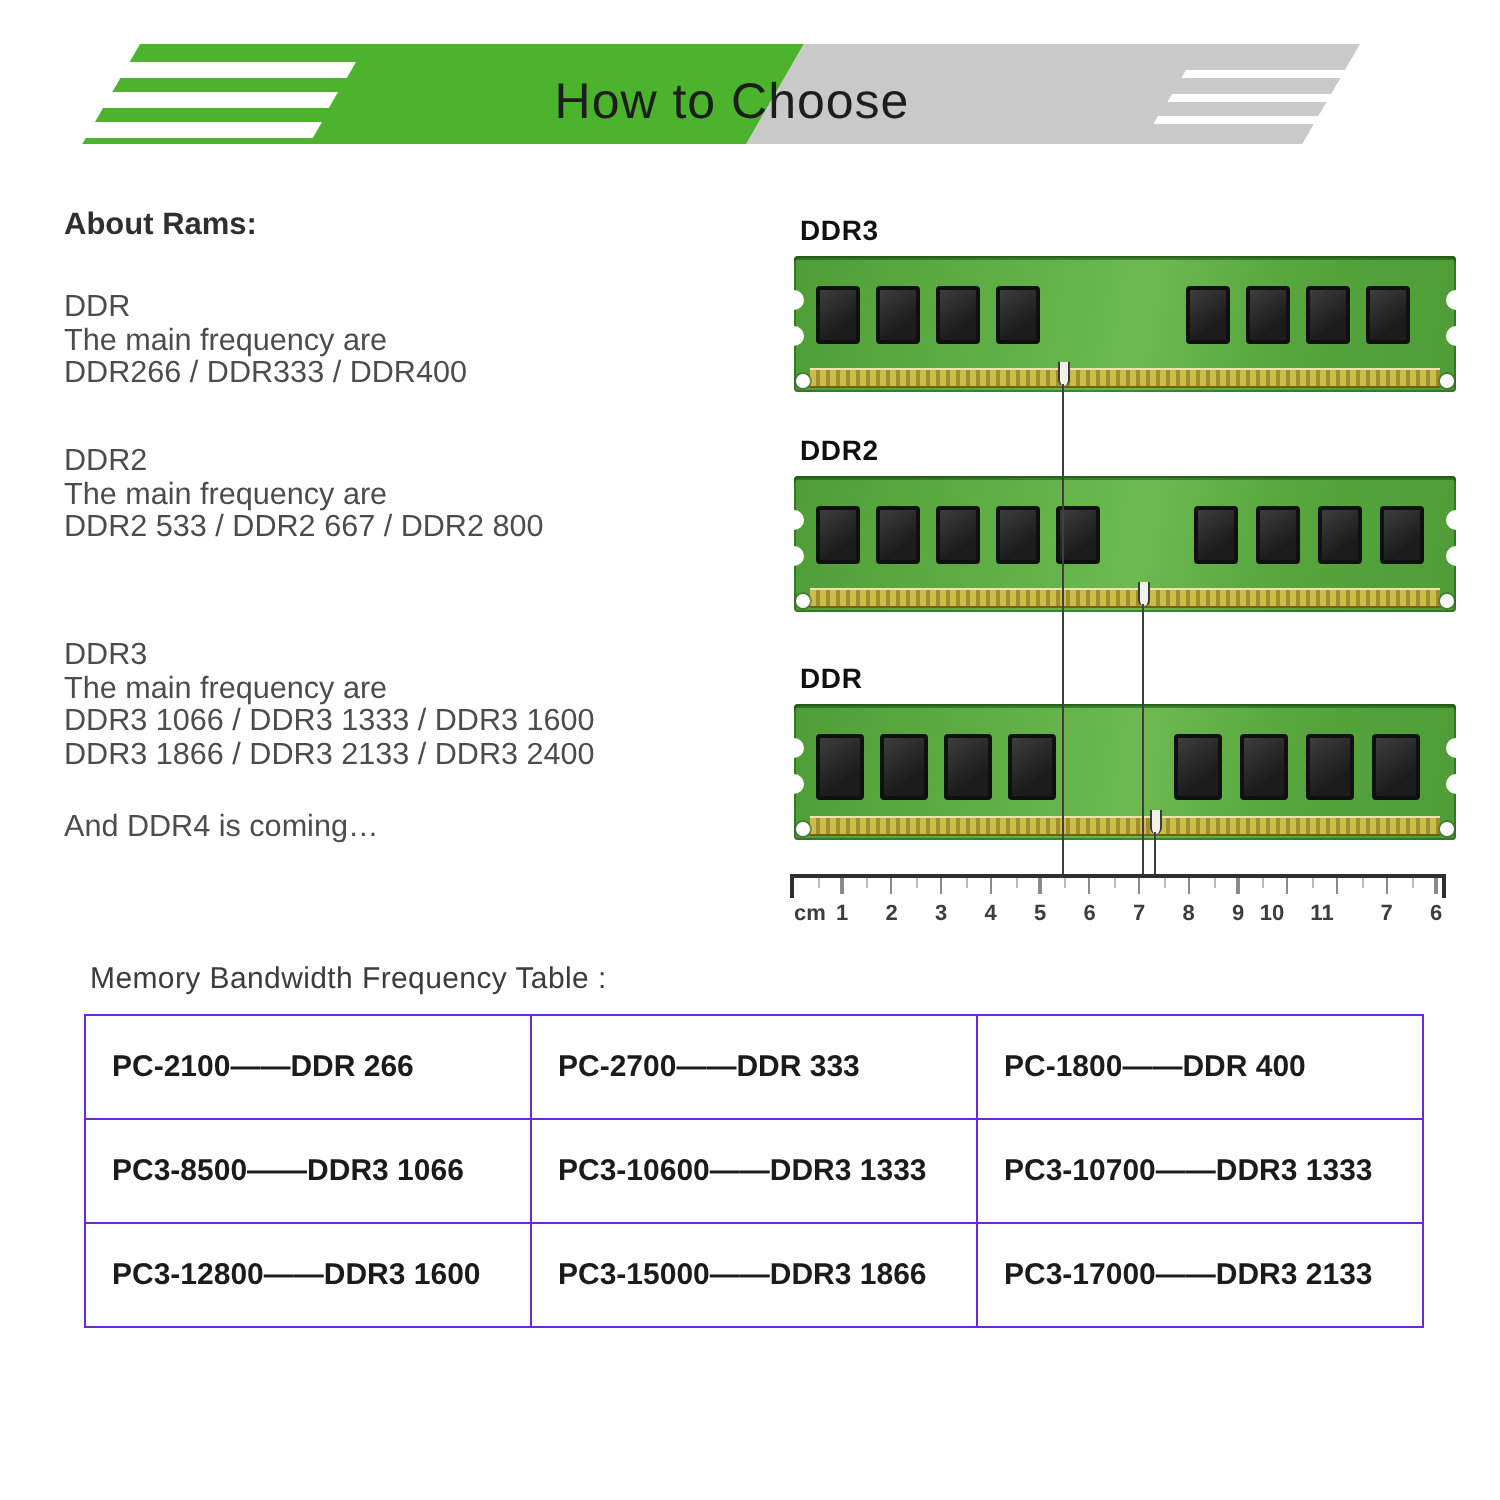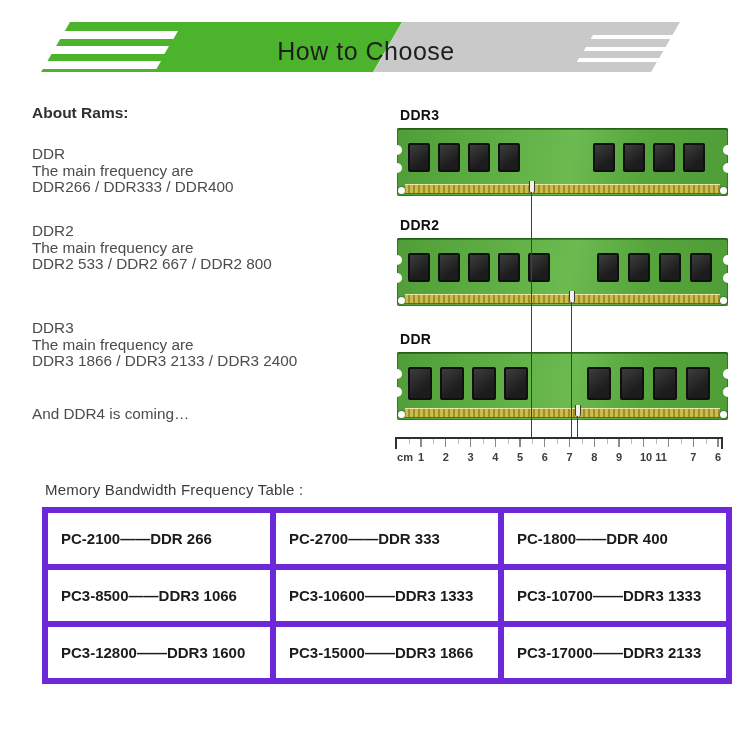--- a/index.html
+++ b/index.html
@@ -47,21 +47,21 @@
   .ruler-cap{position:absolute;top:0;width:2.2px;height:12px;background:#2f2f2f;}
   .tick-major{position:absolute;top:2px;width:1.3px;height:8px;background:#8a8a8a;}
   .tick-minor{position:absolute;top:2px;width:1px;height:5px;background:#bcbcbc;}
   .ruler-num{position:absolute;top:14px;transform:translateX(-50%);font-size:11px;
              font-weight:bold;color:#3d3d3d;}
 
   
   .table-title{position:absolute;left:45px;top:481px;font-size:15px;color:#3c3c3c;letter-spacing:.2px;}
   .freq-table{position:absolute;left:42px;top:507px;border-collapse:collapse;background:#fff;
               border:1.5px solid #8a8a8a;}
-  .freq-table td{border:6px solid #6d28d9;width:208px;height:49px;padding-left:13px;
+  .freq-table td{border:1px solid #6d28d9;width:208px;height:49px;padding-left:13px;
                  font-size:15px;font-weight:bold;color:#1b1b1b;white-space:nowrap;}
 </style>
 </head>
 <body>
 
 <div class="page">
 
   <div class="hdr-piece hdr-green" style="background: rgb(76, 180, 44);"></div>
   <div class="hdr-piece hdr-gray" style="background: rgb(201, 201, 201);"></div>
   <div class="hdr-slash slash-l" style="top:30.5px;width:238px;"></div>
@@ -81,20 +81,21 @@
           <div>DDR266 / DDR333 / DDR400</div>
         </div>
         <div class="about-para" style="top: 119px;">
           <div>DDR2</div>
           <div>The main frequency are</div>
           <div>DDR2 533 / DDR2 667 / DDR2 800</div>
         </div>
         <div class="about-para" style="top: 216px;">
           <div>DDR3</div>
           <div>The main frequency are</div>
+          <div>DDR3 1066 / DDR3 1333 / DDR3 1600</div>
           <div>DDR3 1866 / DDR3 2133 / DDR3 2400</div>
         </div>
         <div class="about-para" style="top: 302px;">
           <div>And DDR4 is coming…</div>
         </div>
       </div>
   </div>
 
   <div id="modules-layer">
       <div class="ram-label" style="top: 107px;">DDR3</div>
@@ -180,21 +181,21 @@
       <div class="ruler-num" style="left: 125px;">5</div>
       <div class="tick-major" style="left: 149.15px;"></div>
       <div class="ruler-num" style="left: 149.75px;">6</div>
       <div class="tick-major" style="left: 173.9px;"></div>
       <div class="ruler-num" style="left: 174.5px;">7</div>
       <div class="tick-major" style="left: 198.65px;"></div>
       <div class="ruler-num" style="left: 199.25px;">8</div>
       <div class="tick-major" style="left: 223.4px;"></div>
       <div class="ruler-num" style="left: 224px;">9</div>
       <div class="tick-major" style="left: 248.15px;"></div>
-      <div class="ruler-num" style="left: 251px;">10</div>
+      <div class="ruler-num" style="left: 241px;">10</div>
       <div class="tick-major" style="left: 272.9px;"></div>
       <div class="ruler-num" style="left: 266px;">11</div>
       <div class="tick-major" style="left: 297.65px;"></div>
       <div class="ruler-num" style="left: 298.25px;">7</div>
       <div class="tick-major" style="left: 322.4px;"></div>
       <div class="ruler-num" style="left: 323px;">6</div>
       <div class="tick-minor" style="left: 13.625px;"></div>
       <div class="tick-minor" style="left: 38.375px;"></div>
       <div class="tick-minor" style="left: 63.125px;"></div>
       <div class="tick-minor" style="left: 87.875px;"></div>

